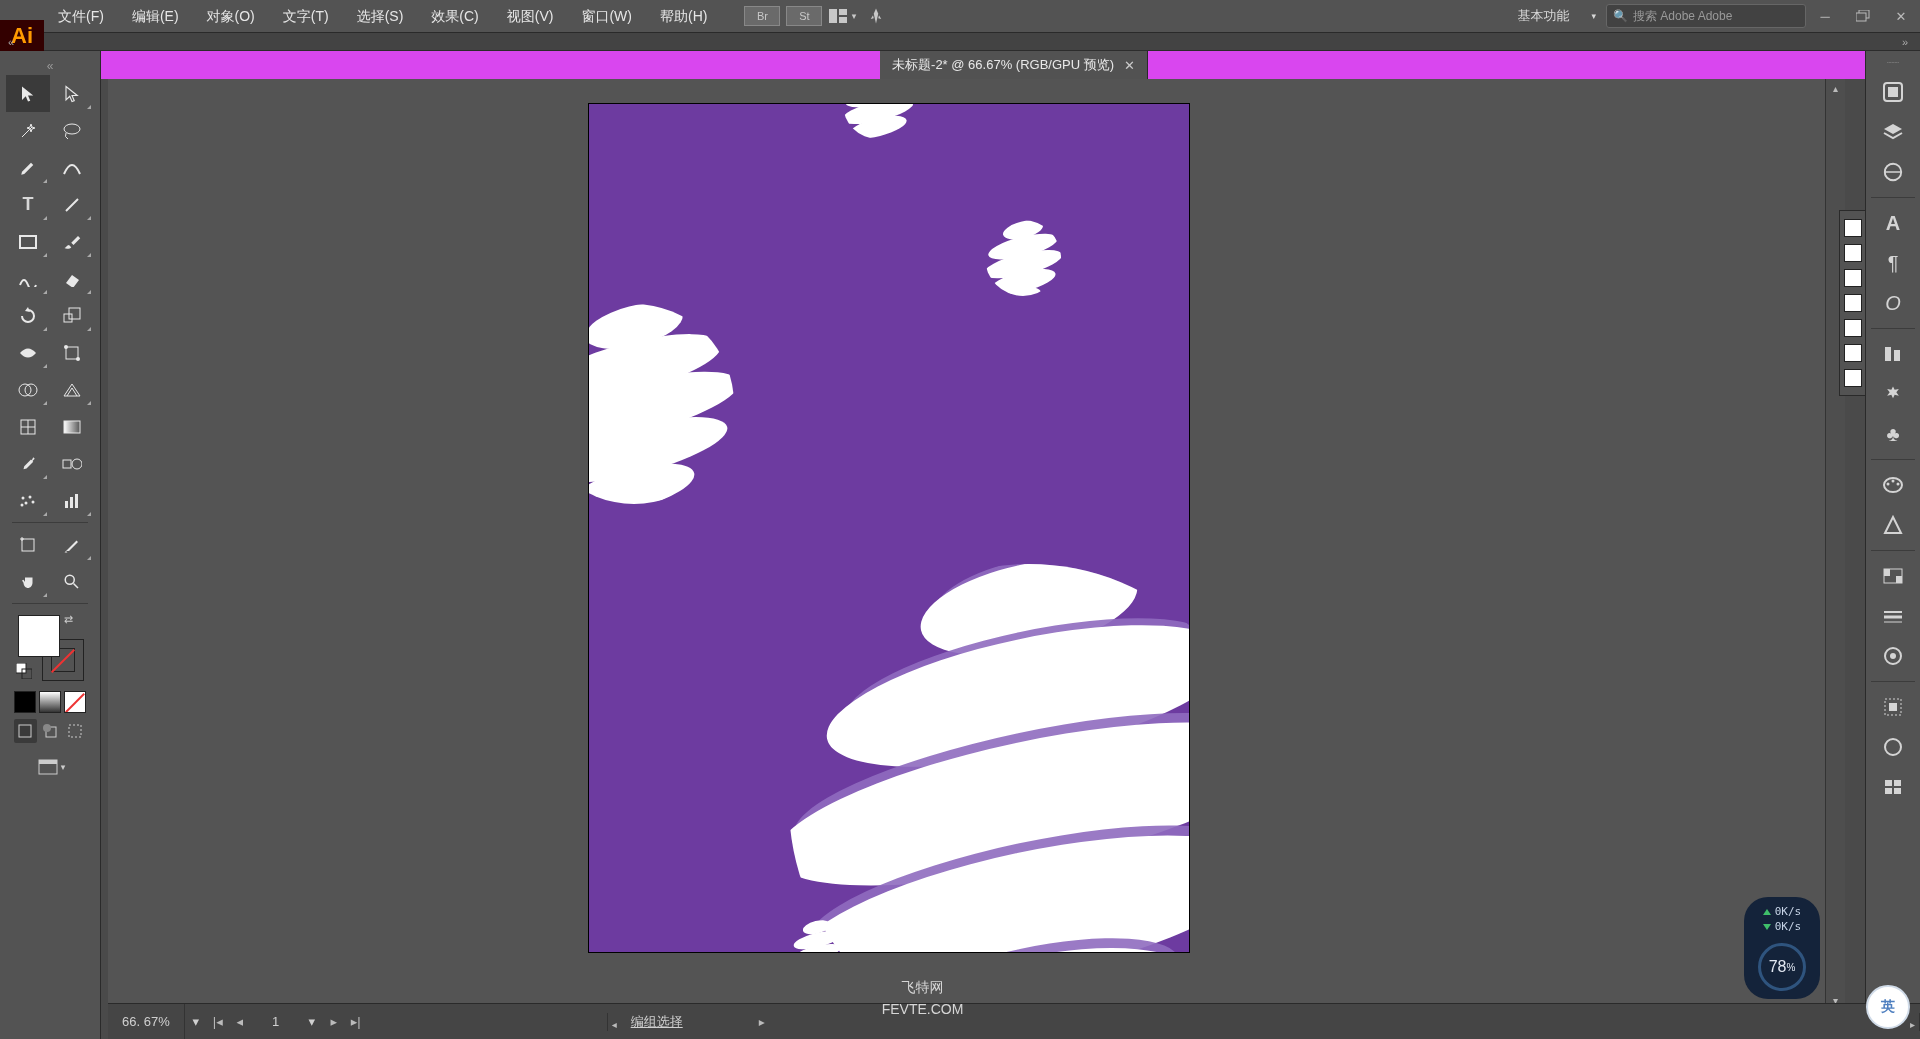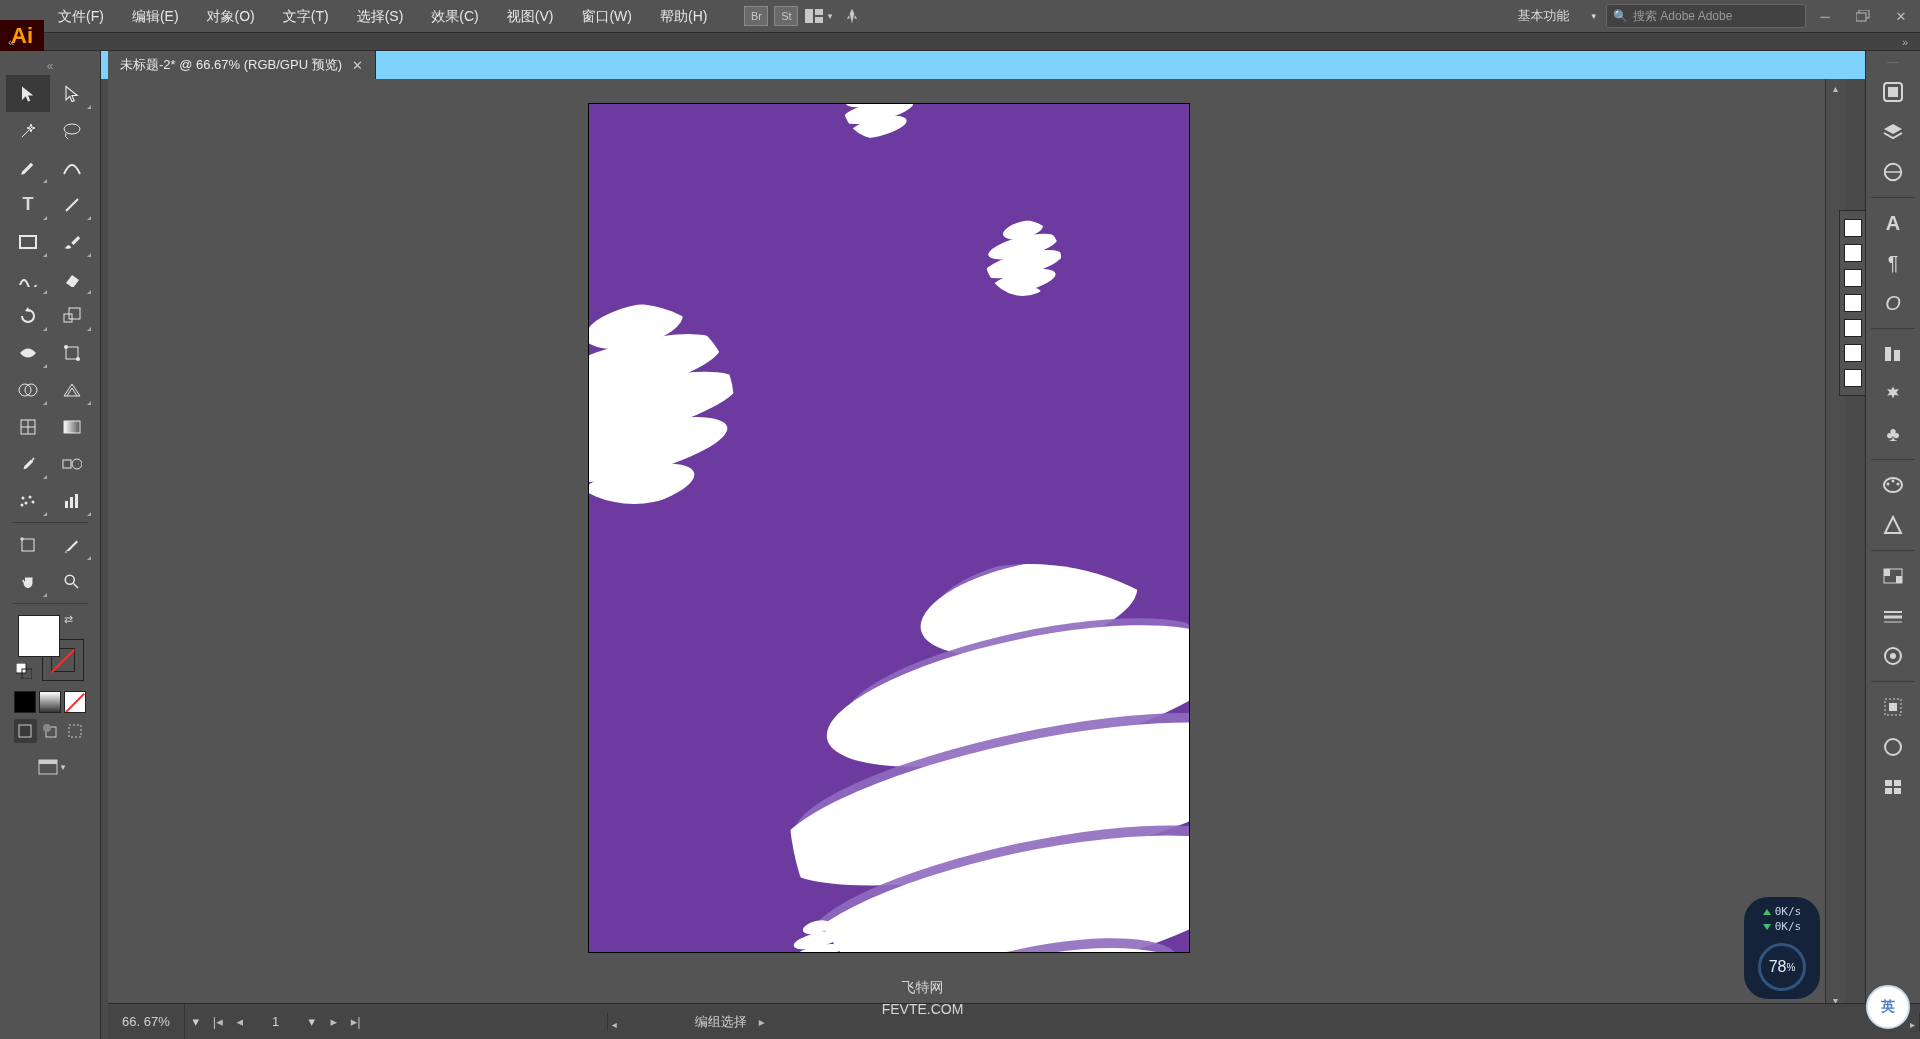--- a/index.html
+++ b/index.html
@@ -25,21 +25,21 @@
 .menu-item {
   padding: 0 14px; height: 33px; line-height: 33px;
   color: #e6e6e6; font-size: 14px; cursor: pointer;
 }
 .menubar .spacer { flex: 1; }
 .ico-btn {
   width: 28px; height: 24px; margin: 0 3px;
   display: flex; align-items: center; justify-content: center;
   color: #c8c8c8; font-size: 13px; cursor: pointer;
 }
-.ico-box { border: 1px solid #888; background: #6a6a6a; font-size: 11px; width: 24px; height: 20px; }
+.ico-box { border: 1px solid #888; background: #6a6a6a; font-size: 11px; width: 36px; height: 20px; }
 .workspace-dd {
   padding: 3px 10px; color: #d8d8d8; font-size: 13px;
   display: flex; align-items: center; gap: 22px; cursor: pointer;
 }
 .search-box {
   width: 200px; height: 24px; background: #424242;
   border: 1px solid #666; border-radius: 3px;
   display: flex; align-items: center; padding: 0 6px;
   color: #999; font-size: 12px; gap: 5px;
 }
@@ -47,23 +47,24 @@
 
 .ctrlbar {
   height: 18px; background: #434343;
   border-bottom: 1px solid #2c2c2c;
   display:flex; align-items:center;
 }
 .ctrlbar .chev-l { margin-left: 8px; color:#aaa; font-size:11px; cursor:pointer;}
 .ctrlbar .chev-r { margin-left:auto; margin-right:12px; color:#aaa; font-size:11px; cursor:pointer;}
 
 .tabbar {
-  height: 28px; background: #7dd3fc;
+  height: 28px; background: #d946ef;
   display: flex; align-items: flex-end;
   padding-left: 108px; 
+  justify-content: center;
 }
 .doc-tab {
   height: 28px; background: #525252;
   padding: 0 12px; display: flex; align-items: center;
   font-size: 13px; color: #e8e8e8;
   border-right: 1px solid #2a2a2a; gap: 10px;
 }
 .doc-tab .close { color: #ccc; cursor: pointer; }
 
 .main {
@@ -147,21 +148,21 @@
 .status {
   position:absolute; left:108px; right:0; bottom:0; height:36px;
   background:#454545; border-top:1px solid #2a2a2a;
   display:flex; align-items:center; color:#d0d0d0; font-size:13px;
 }
 .zoom-field { padding:0 14px; border-right:1px solid #333; height:100%; display:flex; align-items:center;}
 .dd-arrow { width:22px; display:flex;justify-content:center;cursor:pointer;}
 .nav-btn { width:22px; height:100%; display:flex;align-items:center;justify-content:center;color:#bbb;cursor:pointer;}
 .artnum { width:50px; text-align:center;}
 .status-center { flex:1; display:flex; align-items:center; justify-content:flex-start; padding-left:200px; gap:2px; position:relative;}
-.status-lbl { min-width:180px; text-align:right;}
+.status-lbl { min-width:180px; text-align:center;text-decoration:underline;}
 .pop-arrow { cursor:pointer; color:#bbb; padding:0 10px; font-size:12px;}
 
 .wm-top{position:absolute;bottom:42px;left:0;right:75px;text-align:center;color:#d6d6d6;font-size:14px;pointer-events:none;}
 .wm-bot{position:absolute;bottom:22px;left:0;right:75px;text-align:center;color:#d6d6d6;font-size:14px;pointer-events:none;}
 
 .netwidget{
   position:absolute; right:100px; bottom:40px;
   background:#14233a; border-radius:24px; padding:8px 14px;
   color:#c6d3e6; font-size:11px; display:flex; align-items:center; gap:10px;flex-direction:column;
 }

